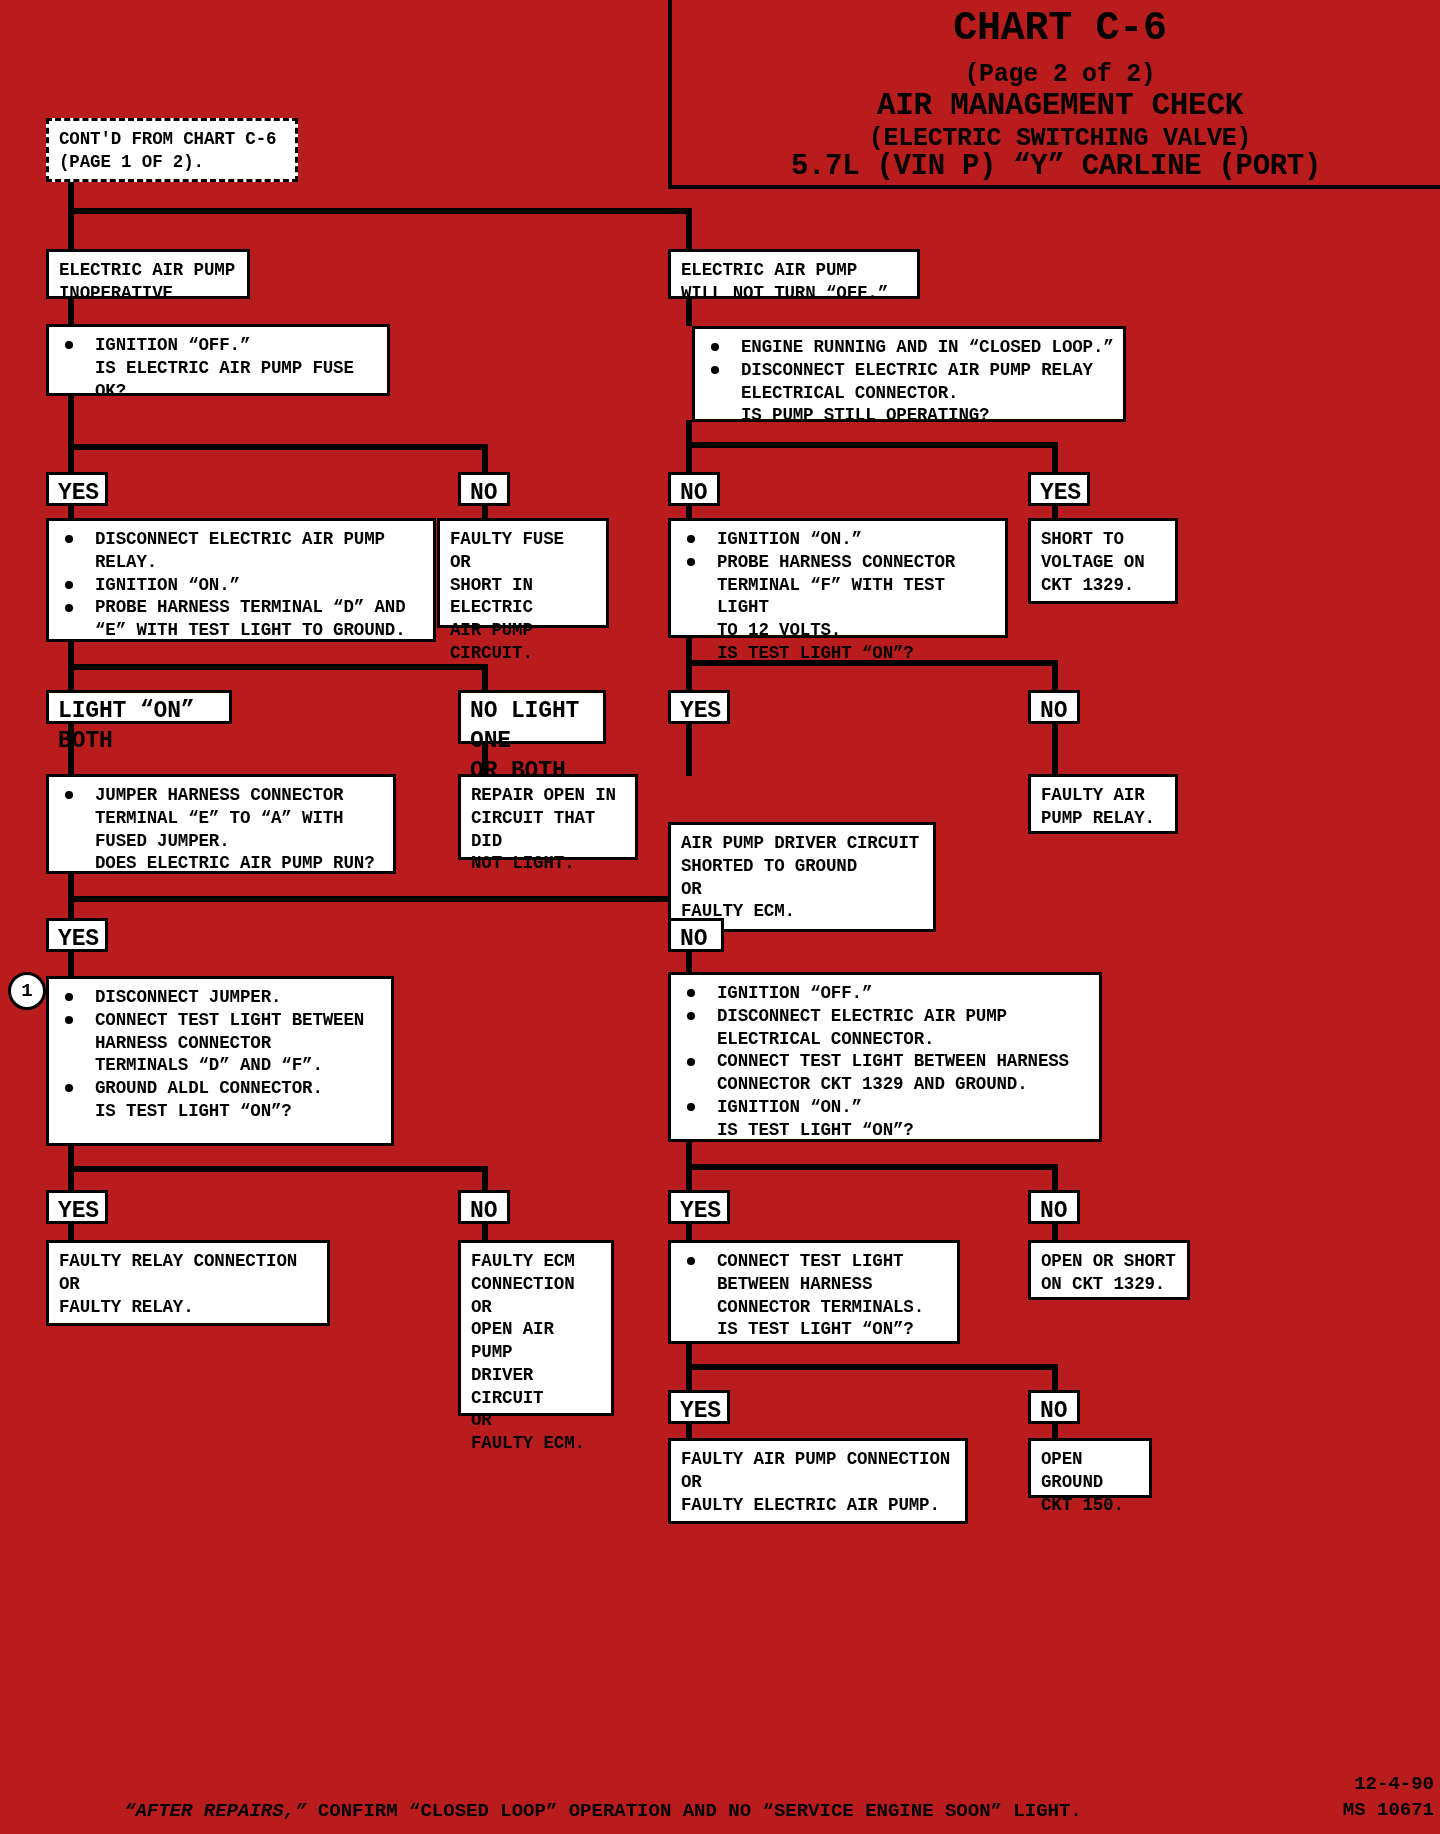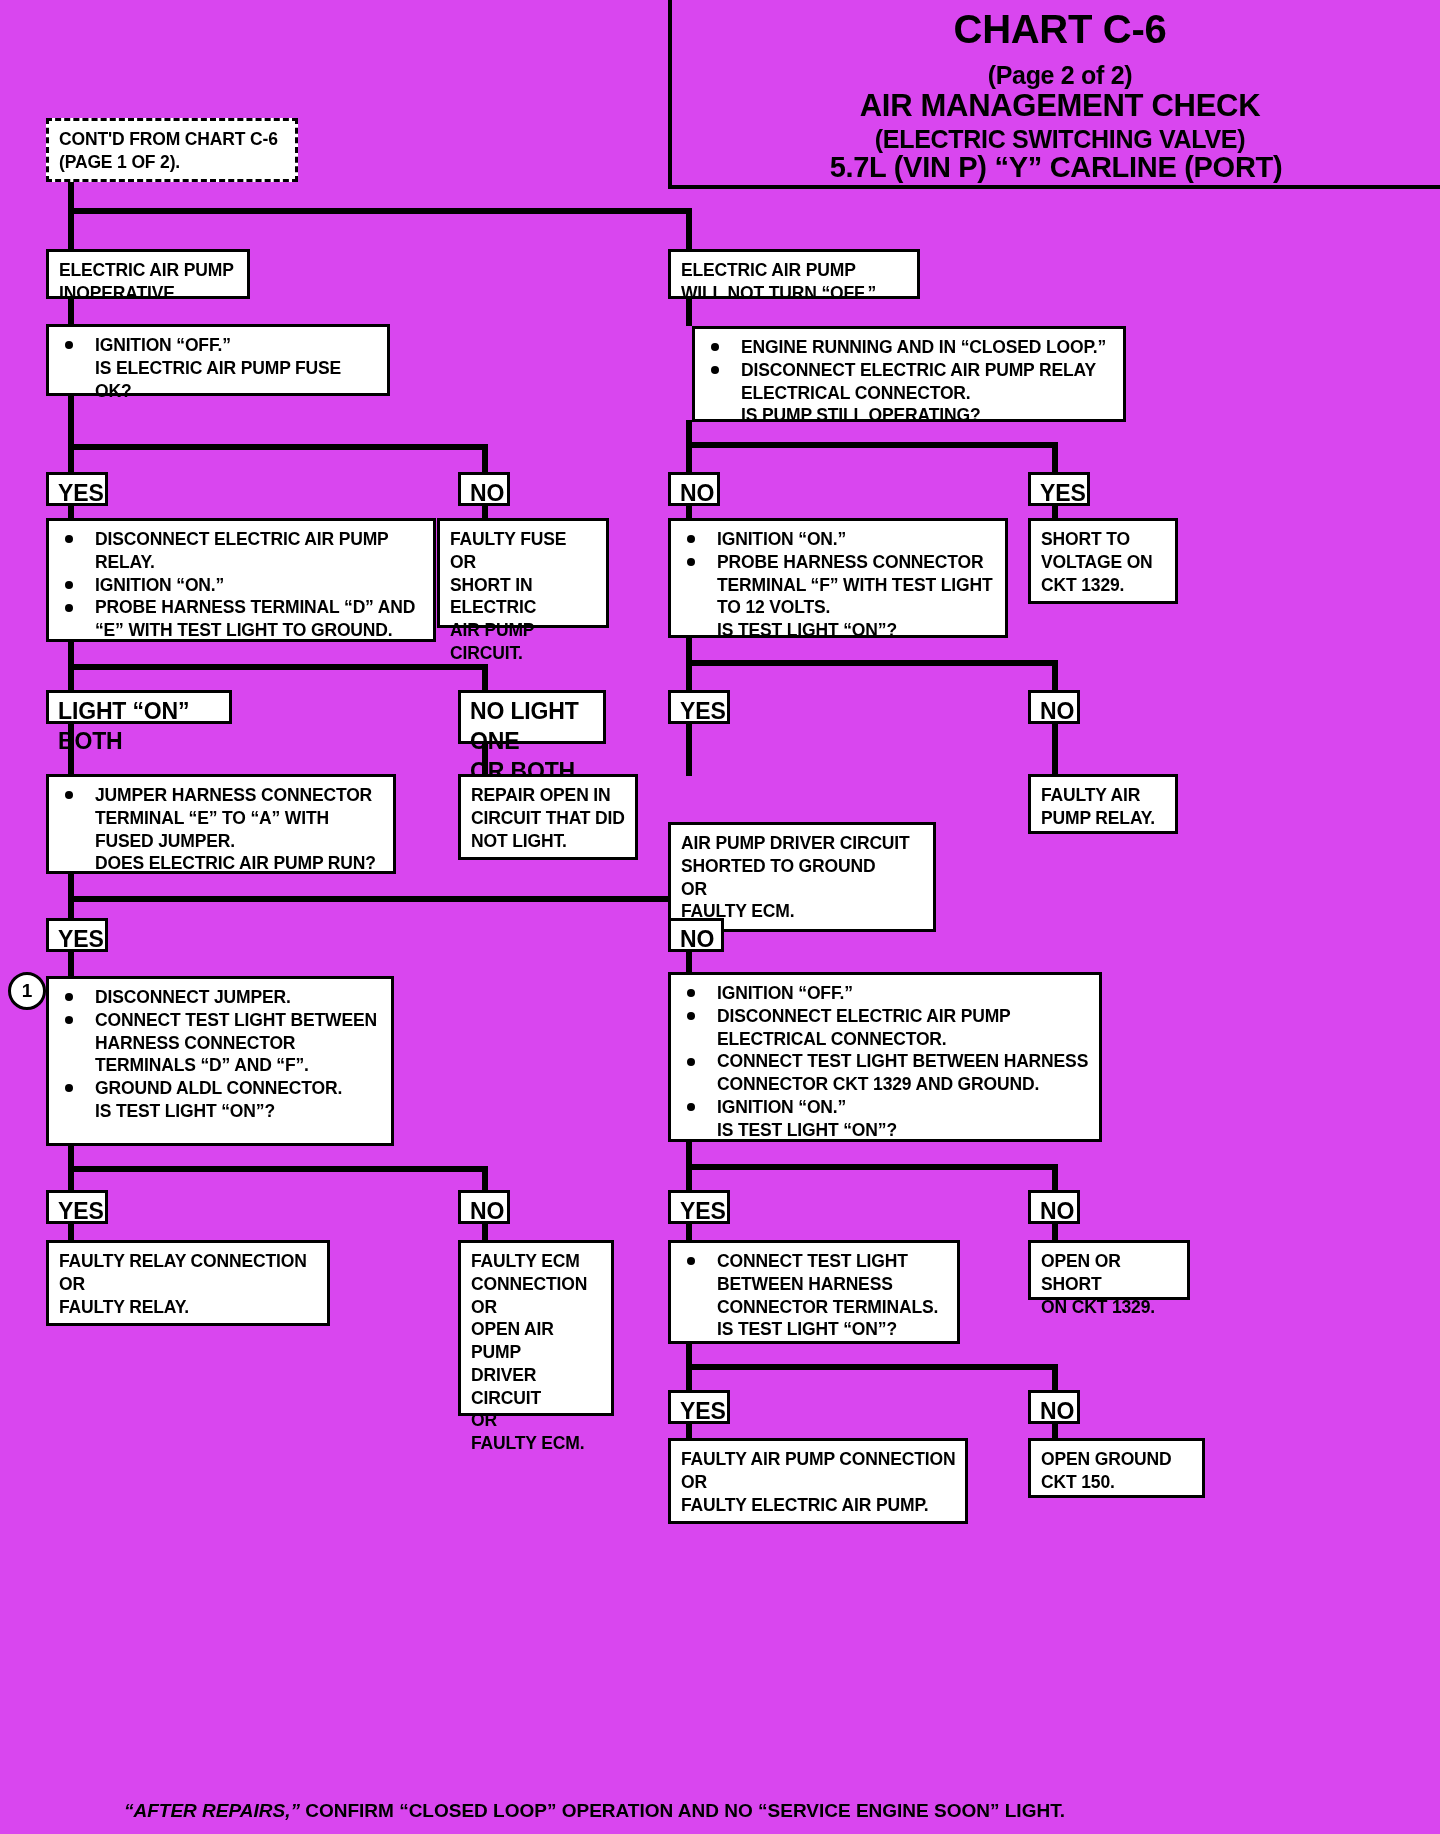--- a/index.html
+++ b/index.html
@@ -7,22 +7,23 @@
     background: #ffffff;
   }
   body {
     font-family: "Liberation Sans", sans-serif;
     color: #000000;
   }
   #page {
     position: relative;
     width: 1440px;
     height: 1834px;
-    background: #d946ef;
+    background: #b91c1c;
     overflow: hidden;
+    font-family: Liberation Mono, monospace;
   }
 
   
   .hdr-rule {
     position: absolute;
     background: #000;
   }
   .hdr-text {
     position: absolute;
     text-align: center;
@@ -372,22 +373,26 @@
   <div class="box small" style="left:1028px; top:1390px; width:52px; height:34px;">
     <div class="plain">NO</div>
   </div>
 
   <div class="box" style="left:668px; top:1438px; width:300px; height:86px;">
     <div class="plain">FAULTY AIR PUMP CONNECTION</div>
     <div class="plain">OR</div>
     <div class="plain">FAULTY ELECTRIC AIR PUMP.</div>
   </div>
 
-  <div class="box" style="left:1028px; top:1438px; width:177px; height:60px;">
+  <div class="box" style="left:1028px; top:1438px; width:124px; height:60px;">
     <div class="plain">OPEN GROUND</div>
     <div class="plain">CKT 150.</div>
   </div>
 
   <div class="footer-note" style="left:124px; top:1800px;">
     <span class="ital">“AFTER REPAIRS,”</span><span> CONFIRM “CLOSED LOOP” OPERATION AND NO “SERVICE ENGINE SOON” LIGHT.</span>
   </div>
+  <div class="footer-right" style="left:1190px; top:1772px; width:244px;">
+    <div>12-4-90</div>
+    <div>MS 10671</div>
+  </div>
 
 </div>
 
 </body></html>

